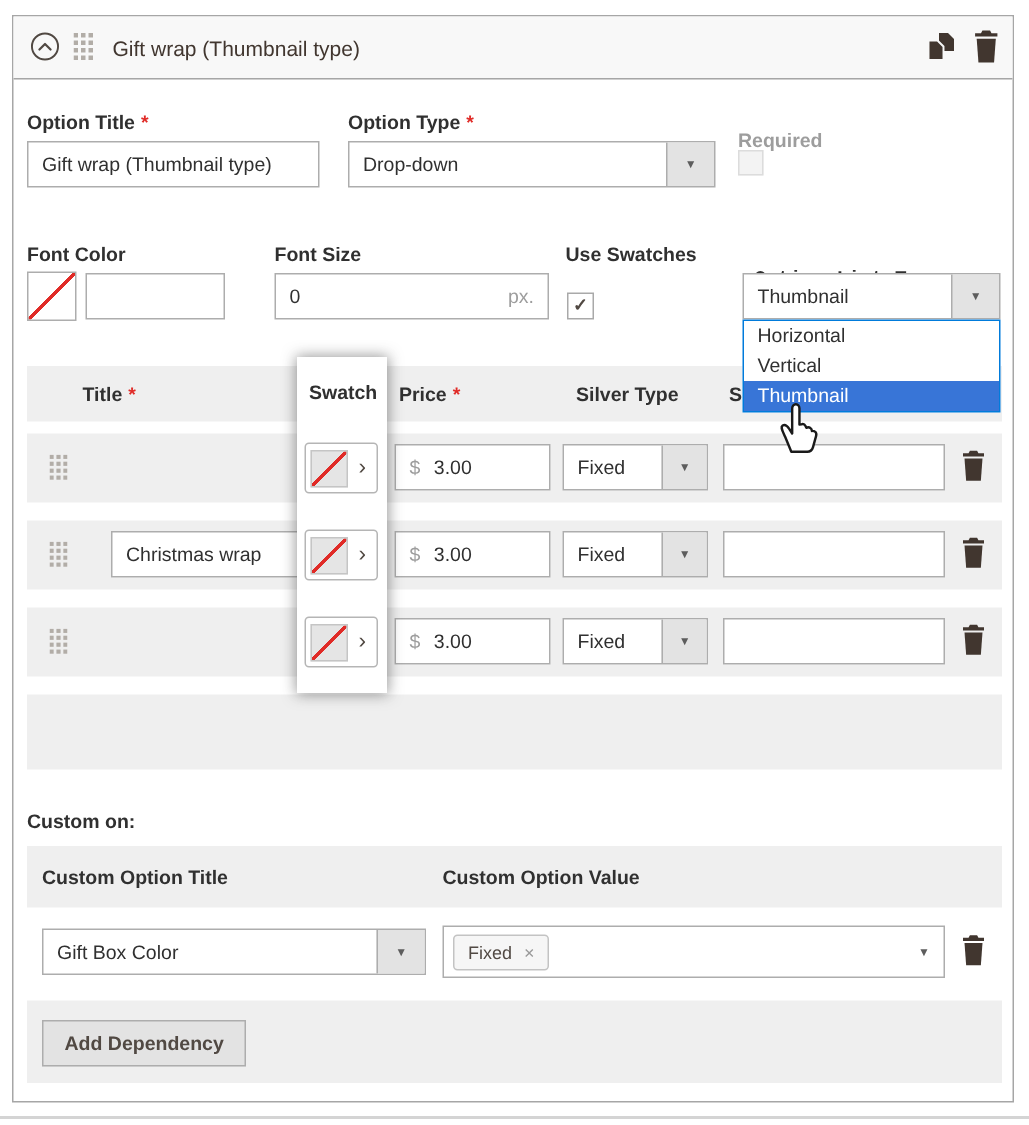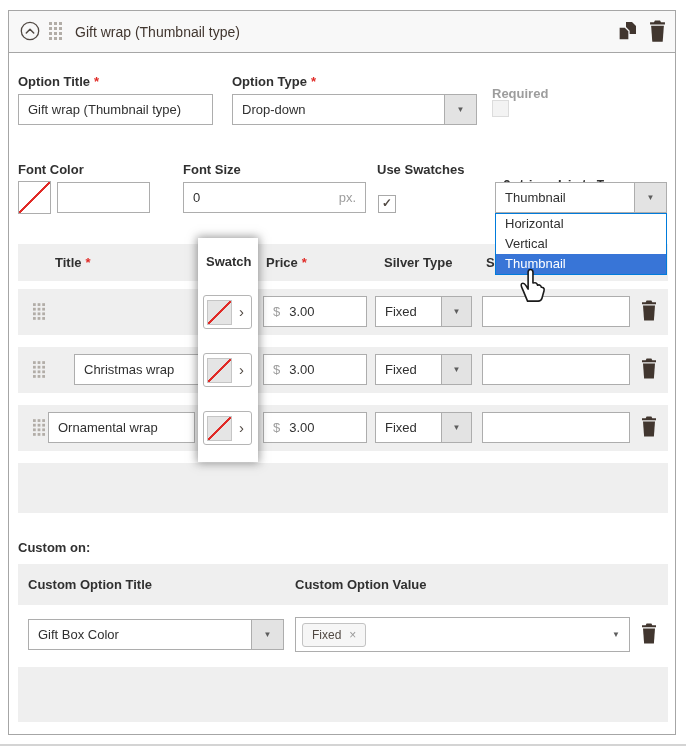--- a/index.html
+++ b/index.html
@@ -234,21 +234,20 @@
           <rect x="10" y="5" width="3" height="3"></rect>
           <rect x="0" y="10" width="3" height="3"></rect>
           <rect x="5" y="10" width="3" height="3"></rect>
           <rect x="10" y="10" width="3" height="3"></rect>
           <rect x="0" y="15" width="3" height="3"></rect>
           <rect x="5" y="15" width="3" height="3"></rect>
           <rect x="10" y="15" width="3" height="3"></rect>
         </g>
       </svg>
   </span>
-  <input class="tin" style="left: 48px; top: 412px; width: 147px;" value="Ornamental wrap">
   <div class="fake-in" style="left:263px;top:412px;width:104px;">
     <span class="cur">$</span>
     <span>3.00</span>
   </div>
   <div class="sel" style="left:375px;top:412px;width:97px;">
     <span>Fixed</span>
     <span class="arrowbox" style="width:29px;">▼</span>
   </div>
   <input class="tin" style="left: 482px; top: 412px; width: 148px;" value="">
   <span class="icon-btn" style="left:641px;top:416px;">
@@ -306,15 +305,16 @@
   </div>
 
   <span class="icon-btn" style="left:641px;top:623px;">
     <svg width="16" height="21" viewBox="0 0 16 20">
         <path fill="#41362f" d="M5.6 0 h4.8 l.9 1.7 H15 v2.1 H1 V1.7 h3.7 Z"></path>
         <path fill="#41362f" d="M2 5.1 h12 l-1.1 14.9 H3.1 Z"></path>
       </svg>
   </span>
 
   <div class="band" style="top:667px;height:55px;"></div>
+  <div class="btn" style="left:28px;top:680px;">Add Dependency</div>
 
   <div class="bottom-rule"></div>
 </div>
 
 </body></html>

